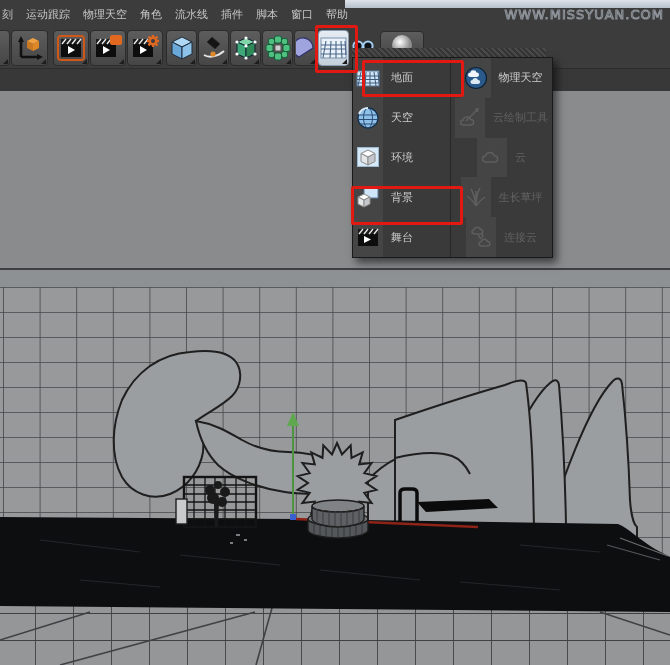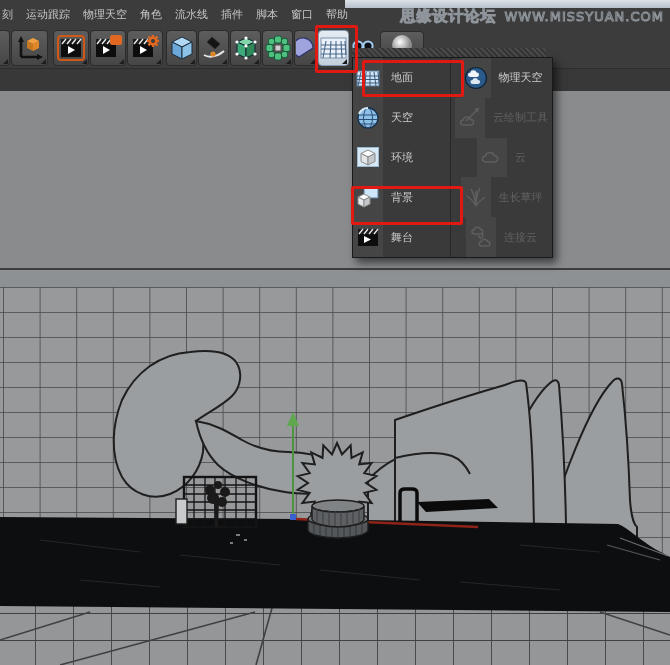--- a/index.html
+++ b/index.html
@@ -184,21 +184,20 @@
     <span class="mi">物理天空</span>
     <span class="mi">角色</span>
     <span class="mi">流水线</span>
     <span class="mi">插件</span>
     <span class="mi">脚本</span>
     <span class="mi">窗口</span>
     <span class="mi">帮助</span>
   </div>
   <div class="titlebar-strip"></div>
   <div class="wm-top">
-    <span class="cn">思缘设计论坛</span>
     <span class="url">WWW.MISSYUAN.COM</span>
   </div>
 
   <div class="toolbar">
     <div class="hatch"></div>
 
     <div class="tb" style="left:-28px;width:38px;">
       <svg width="36" height="30">
           <circle cx="16" cy="15" r="9" fill="none" stroke="#e08828" stroke-width="3.5"></circle>
         </svg>

